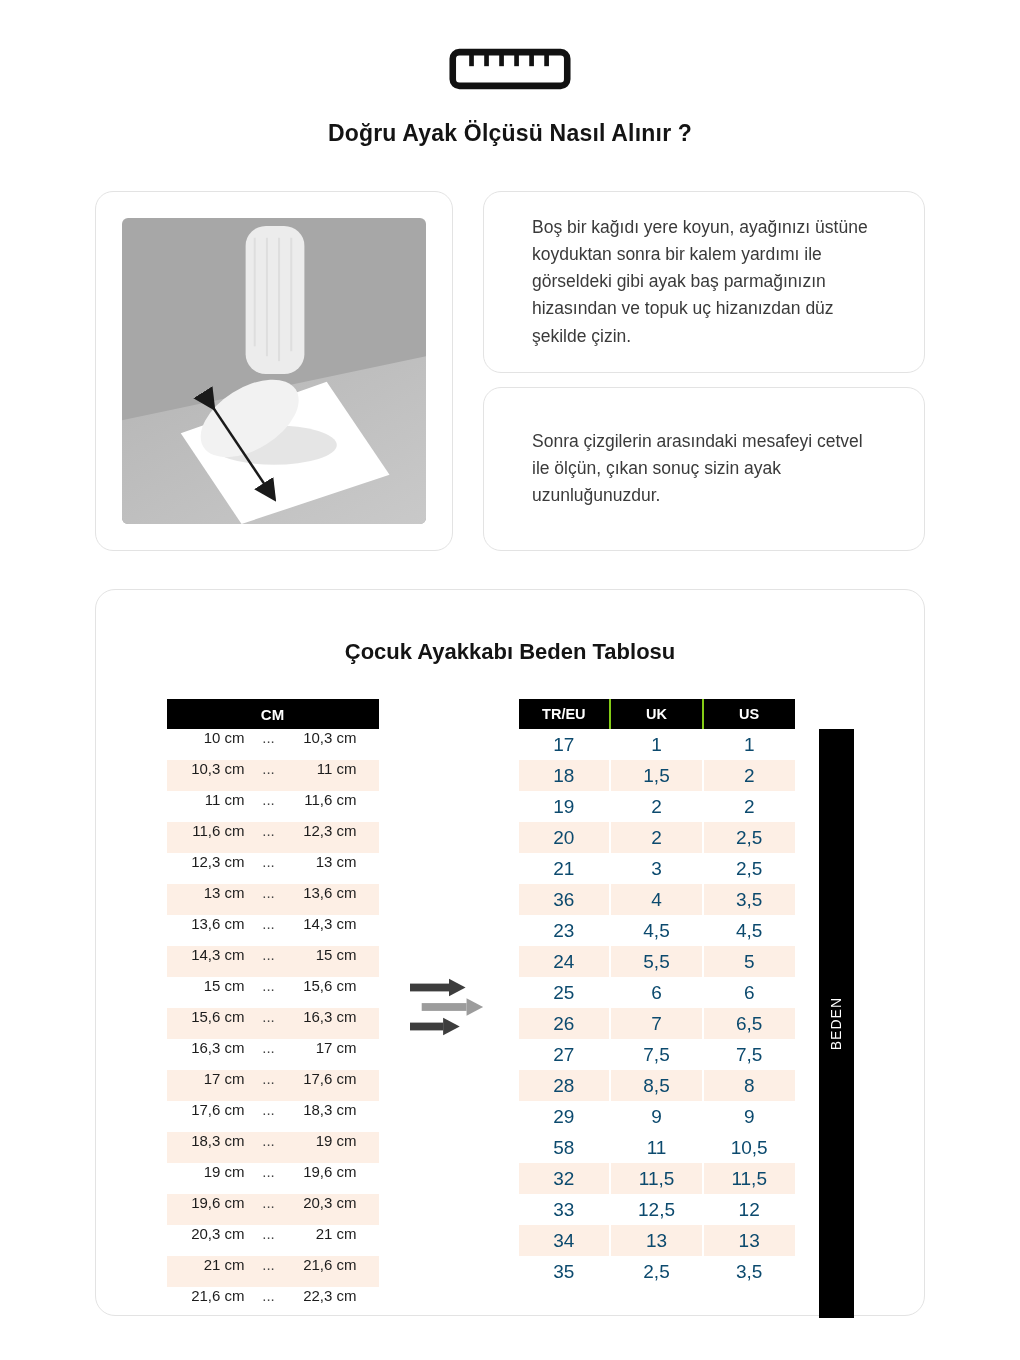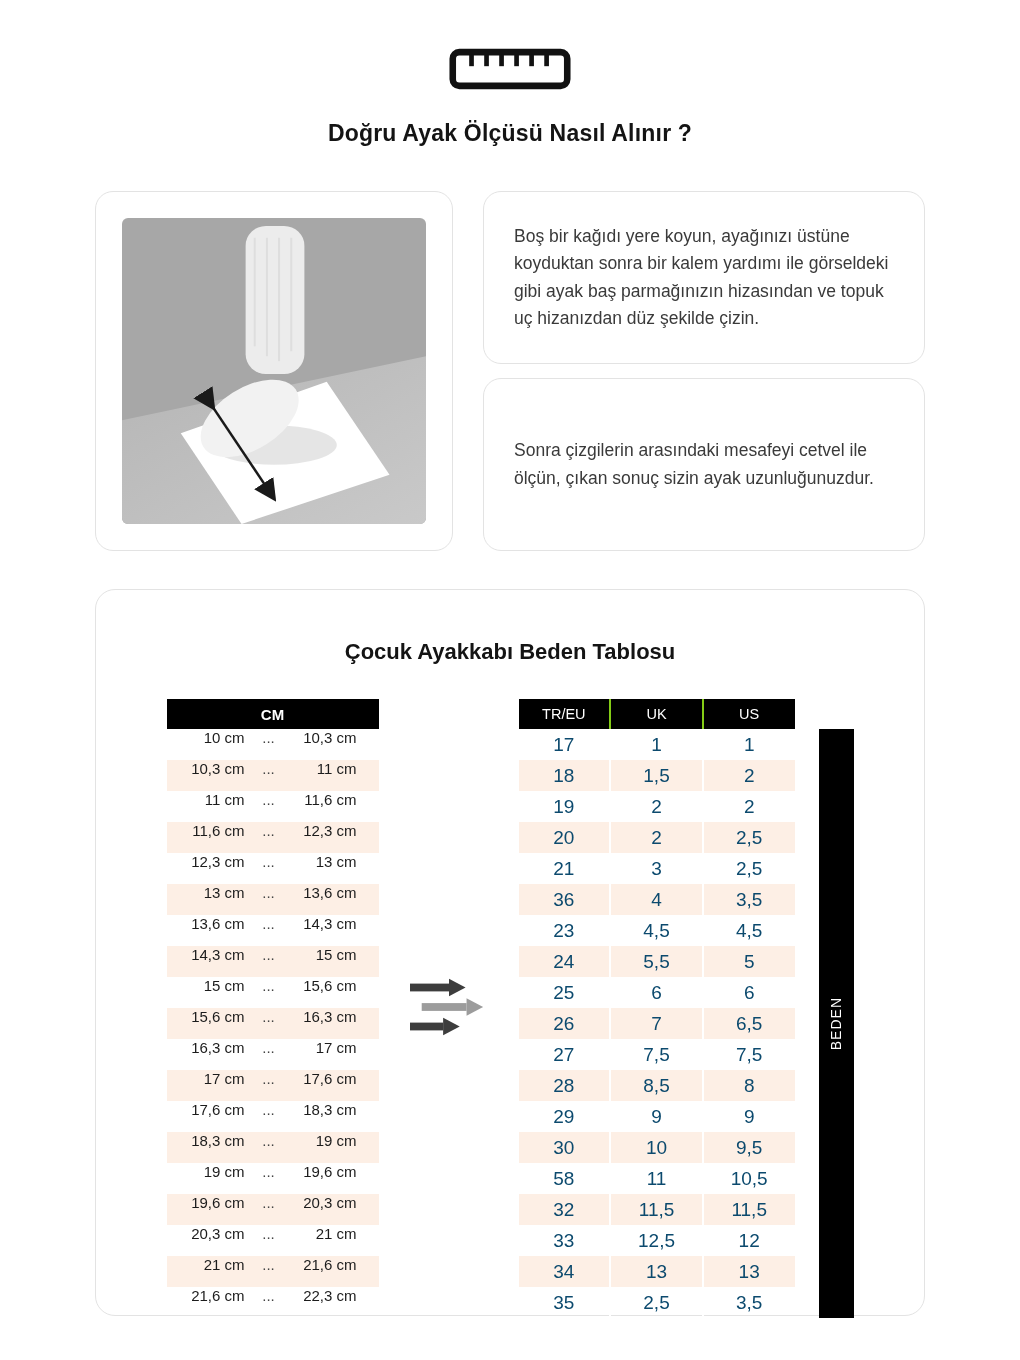--- a/index.html
+++ b/index.html
@@ -21,21 +21,21 @@
     display:flex; gap:30px; height:360px;
   }
   .card {
     border:1.5px solid #e3e3e3; border-radius:18px; background:#fff;
   }
   .photo-card { width:358px; flex:0 0 358px; padding:26px; }
   .photo-frame { width:100%; height:100%; border-radius:6px; overflow:hidden; }
   .photo-frame svg { display:block; width:100%; height:100%; }
   .text-cards { flex:1; display:flex; flex-direction:column; gap:14px; }
   .text-card {
-    flex:1; padding:22px 30px; display:flex; align-items:center;
+    flex:1; padding:22px 48px; display:flex; align-items:center;
     font-size:17.5px; line-height:1.55; color:#3a3a3a;
   }
   .chart-card {
     margin:38px 95px 0 95px;
     border:1.5px solid #e3e3e3; border-radius:20px;
     padding:34px 0 30px 0;
     height:727px;
   }
   .chart-title {
     text-align:center; font-size:22px; font-weight:bold; color:#141414;margin-top:15px;
@@ -64,21 +64,21 @@
     width:100px; align-self:center;
     display:flex; justify-content:center;
   }
 
   
   .size-table { width:276px; }
   .size-head { display:flex; height:30px; }
   .size-head .hcell {
     flex:1; background:var(--header-bg); color:#fff;
     display:flex; align-items:center; justify-content:center;
-    font-weight:normal; font-size:14.5px;
+    font-weight:bold; font-size:14.5px;
   }
   .size-head .hcell + .hcell { border-left:2px solid #84cc16;text-align:right; }
   .size-row { display:flex; height:31px; font-size:19px; color:#0c4a6e; }
   .size-row.alt { background:var(--row-alt); }
   .size-row .cell {
     flex:1; display:flex; align-items:center; justify-content:center;
   }
   .size-row .cell + .cell { border-left:2px solid #fff; }
 
   
@@ -335,25 +335,20 @@
           <div class="size-row alt">
             <div class="cell">28</div>
             <div class="cell">8,5</div>
             <div class="cell">8</div>
           </div>
           <div class="size-row">
             <div class="cell">29</div>
             <div class="cell">9</div>
             <div class="cell">9</div>
           </div>
-          <div class="size-row alt">
-            <div class="cell">30</div>
-            <div class="cell">10</div>
-            <div class="cell">9,5</div>
-          </div>
           <div class="size-row">
             <div class="cell">58</div>
             <div class="cell">11</div>
             <div class="cell">10,5</div>
           </div>
           <div class="size-row alt">
             <div class="cell">32</div>
             <div class="cell">11,5</div>
             <div class="cell">11,5</div>
           </div>

